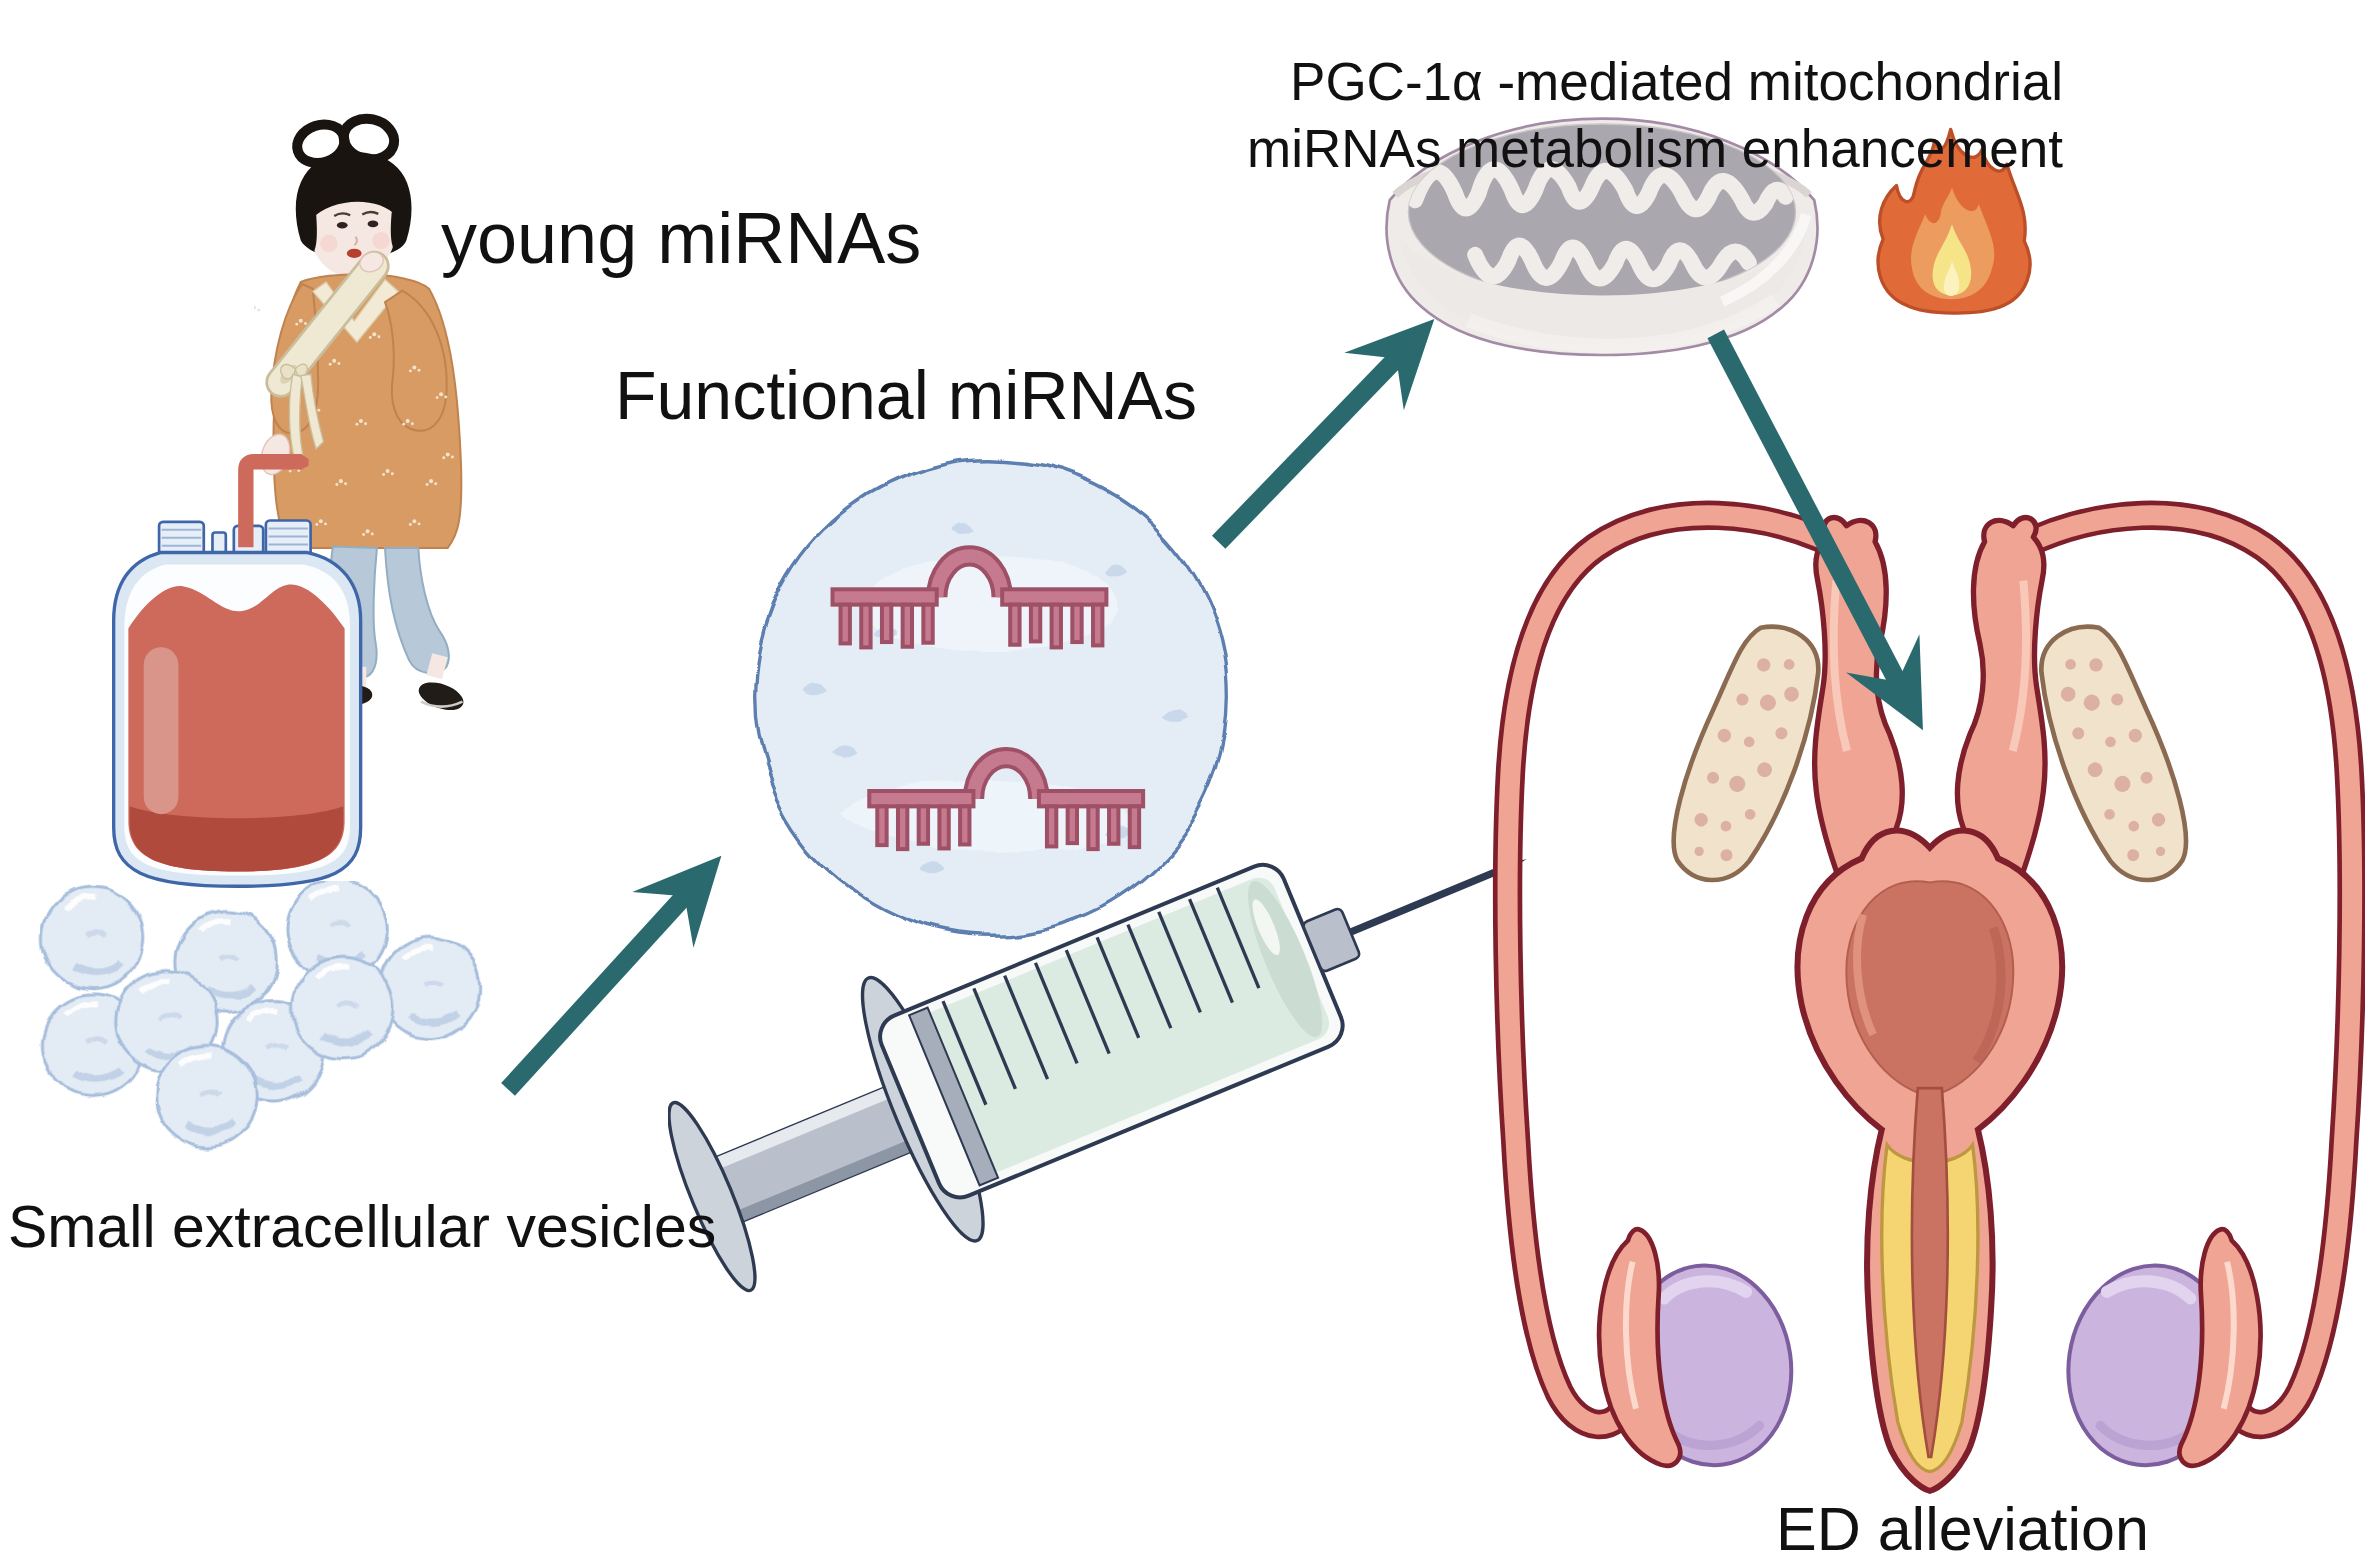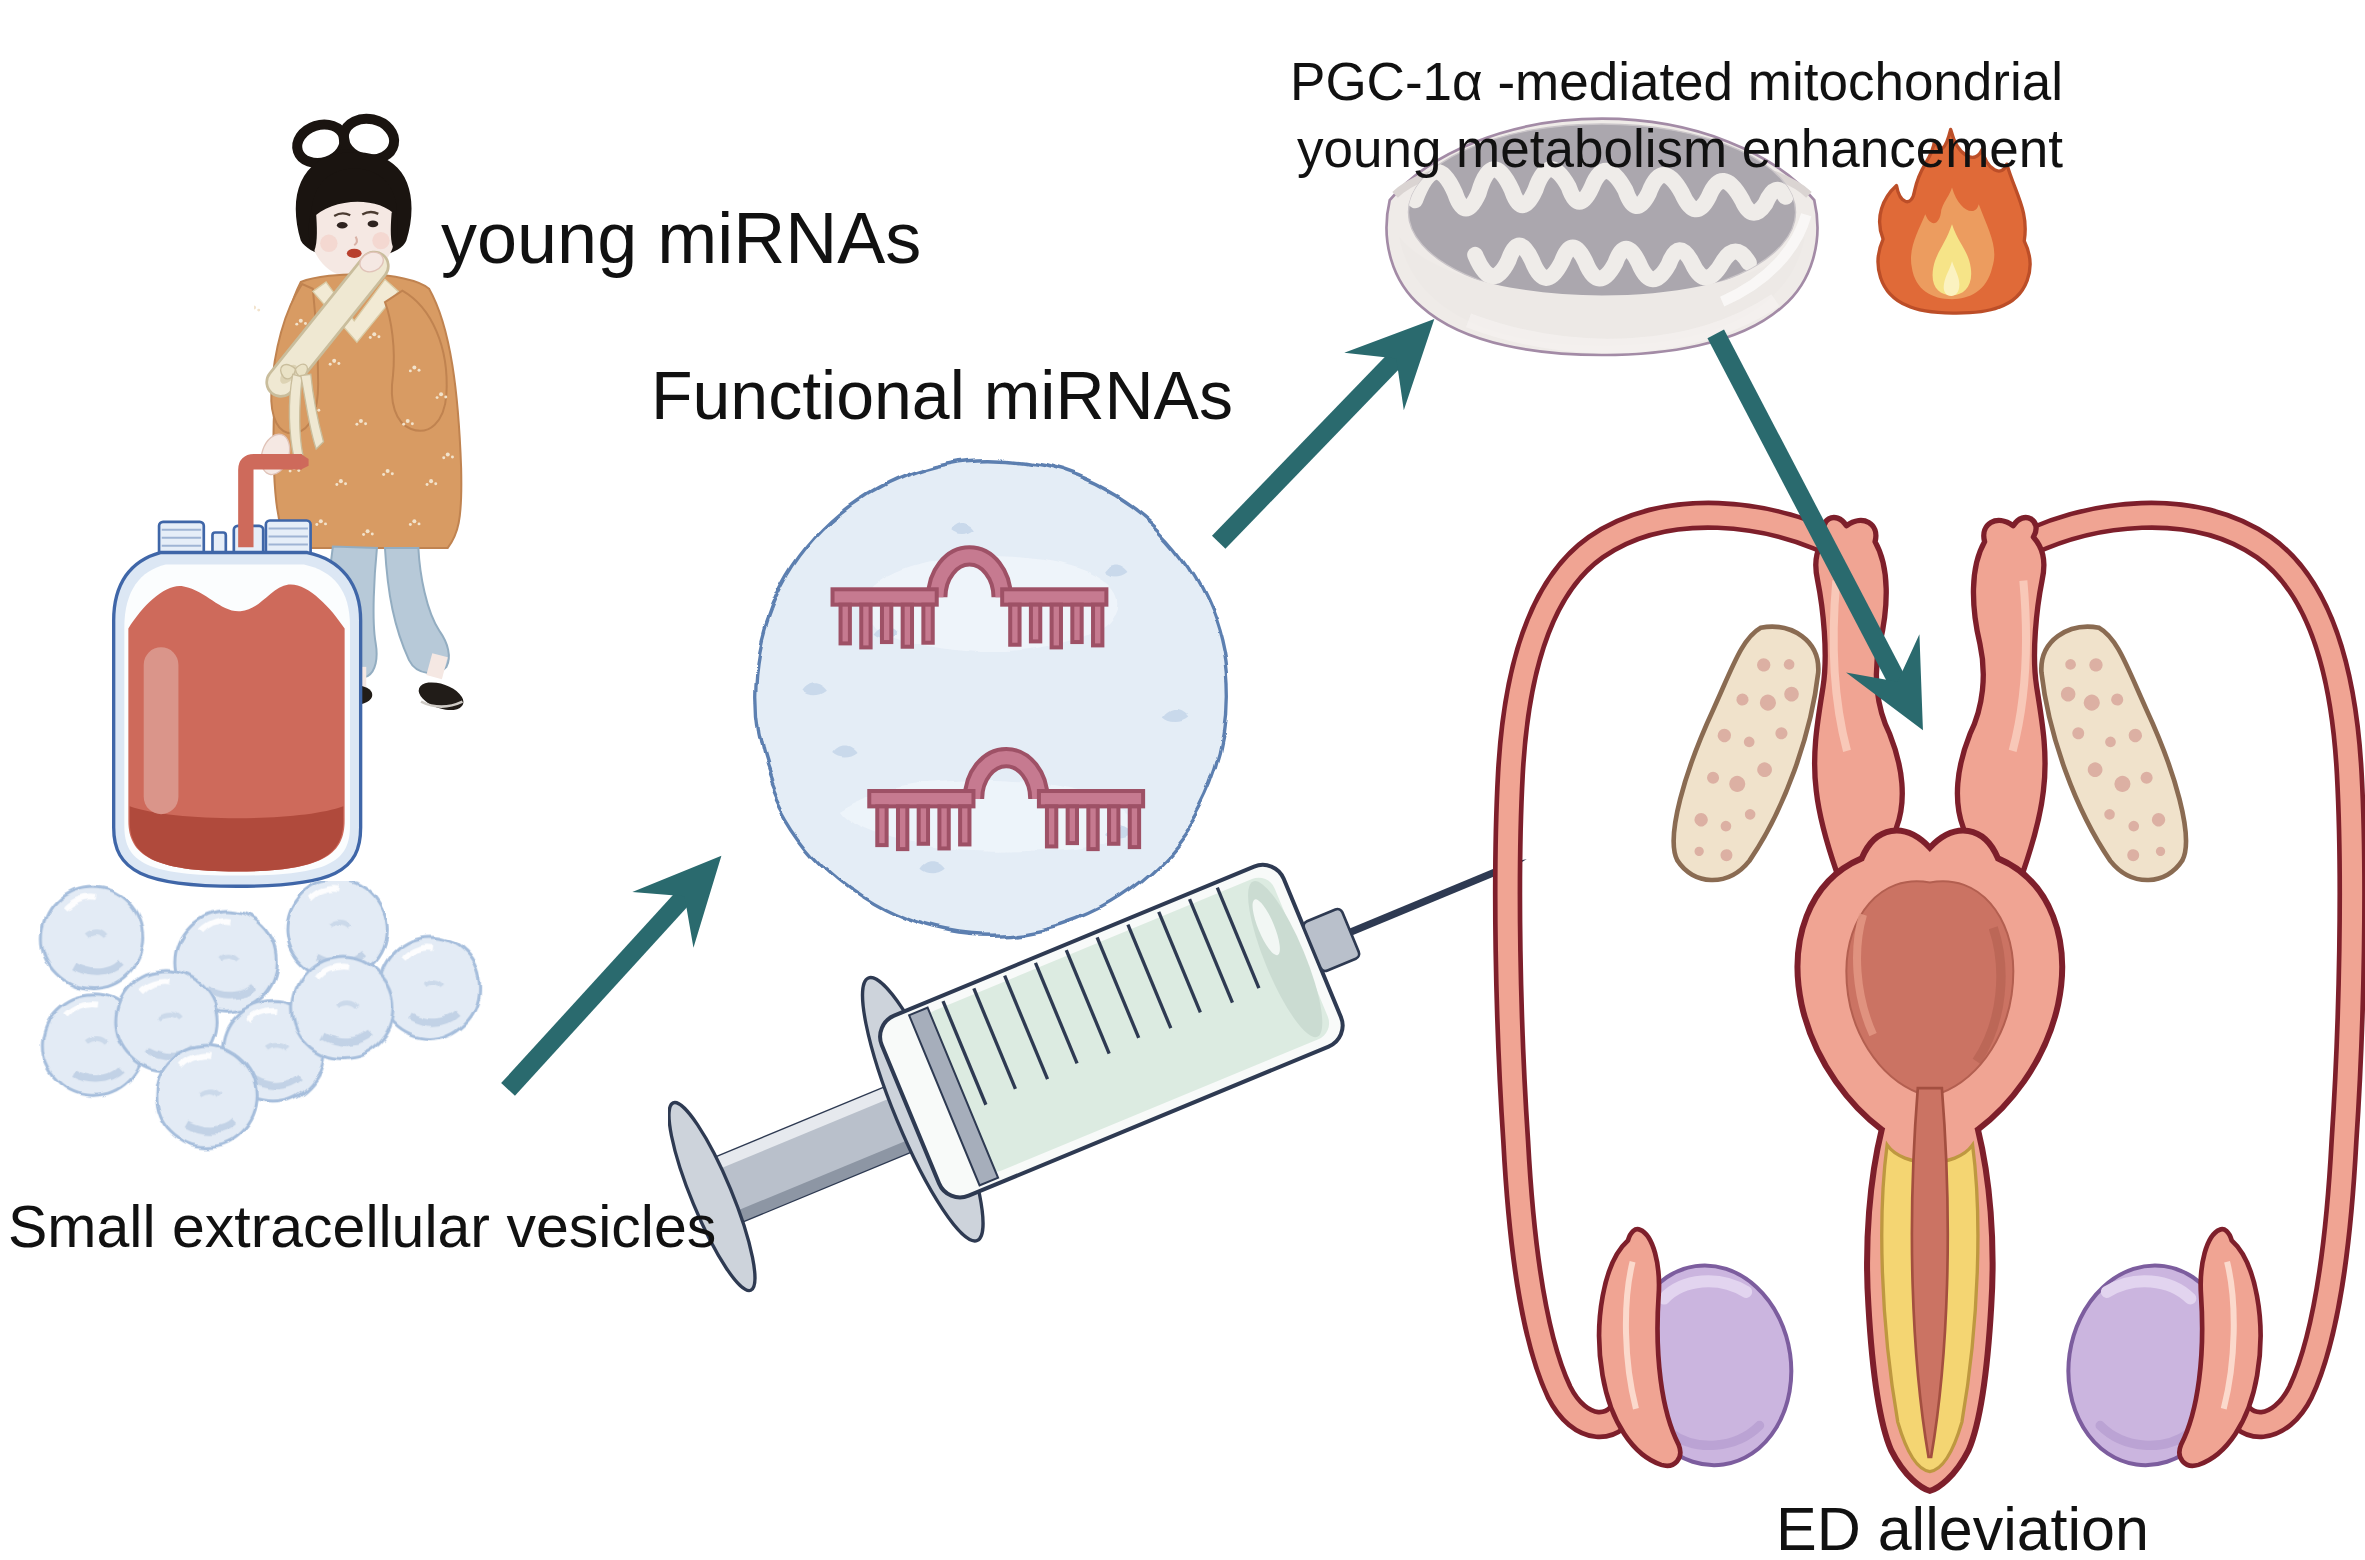--- a/index.html
+++ b/index.html
@@ -10,21 +10,21 @@
     overflow:hidden;
     font-family:"Liberation Sans", sans-serif;
   }
   .label{
     position:absolute;
     color:var(--text_color,#111);
     white-space:nowrap;
     line-height:1.15;
   }
   .lbl-young{left:441px;top:197px;font-size:72px;}
-  .lbl-mirna{left:651px;top:356px;font-size:68px;}
+  .lbl-mirna{left:615px;top:356px;font-size:68px;}
   .lbl-pgc{left:1128px;top:7px;width:935px;text-align:right;font-size:53px;line-height:67px;white-space:normal;margin-top:41px;}
   .lbl-sev{left:8px;top:1194px;font-size:59px;}
   .lbl-ed{left:1749px;top:1494px;width:427px;text-align:center;font-size:61px;}
   svg.illus{position:absolute;display:block;}
   #arrow-overlay{position:absolute;left:0;top:0;pointer-events:none;}
   .arrow-fill{fill:var(--arrow_teal,#2A6A6E);}
 </style>
 </head>
 <body>
 
@@ -347,19 +347,19 @@
     <g class="arrow-fill" transform="translate(2880,1094) rotate(62.4)">
       <rect x="-670" y="-14" width="600" height="28"></rect>
       <path d="M 0,0 L -130,62 L -82,0 L -130,-62 Z"></path>
     </g>
   </svg>
 
   <div class="label lbl-young">young miRNAs</div>
   <div class="label lbl-mirna">Functional miRNAs</div>
   <div class="label lbl-pgc">
     <div>PGC-1α -mediated mitochondrial</div>
-    <div>young metabolism enhancement</div>
+    <div>miRNAs metabolism enhancement</div>
   </div>
   <div class="label lbl-sev">Small extracellular vesicles</div>
   <div class="label lbl-ed">ED alleviation</div>
 
 </div>
 
 
 </body></html>

